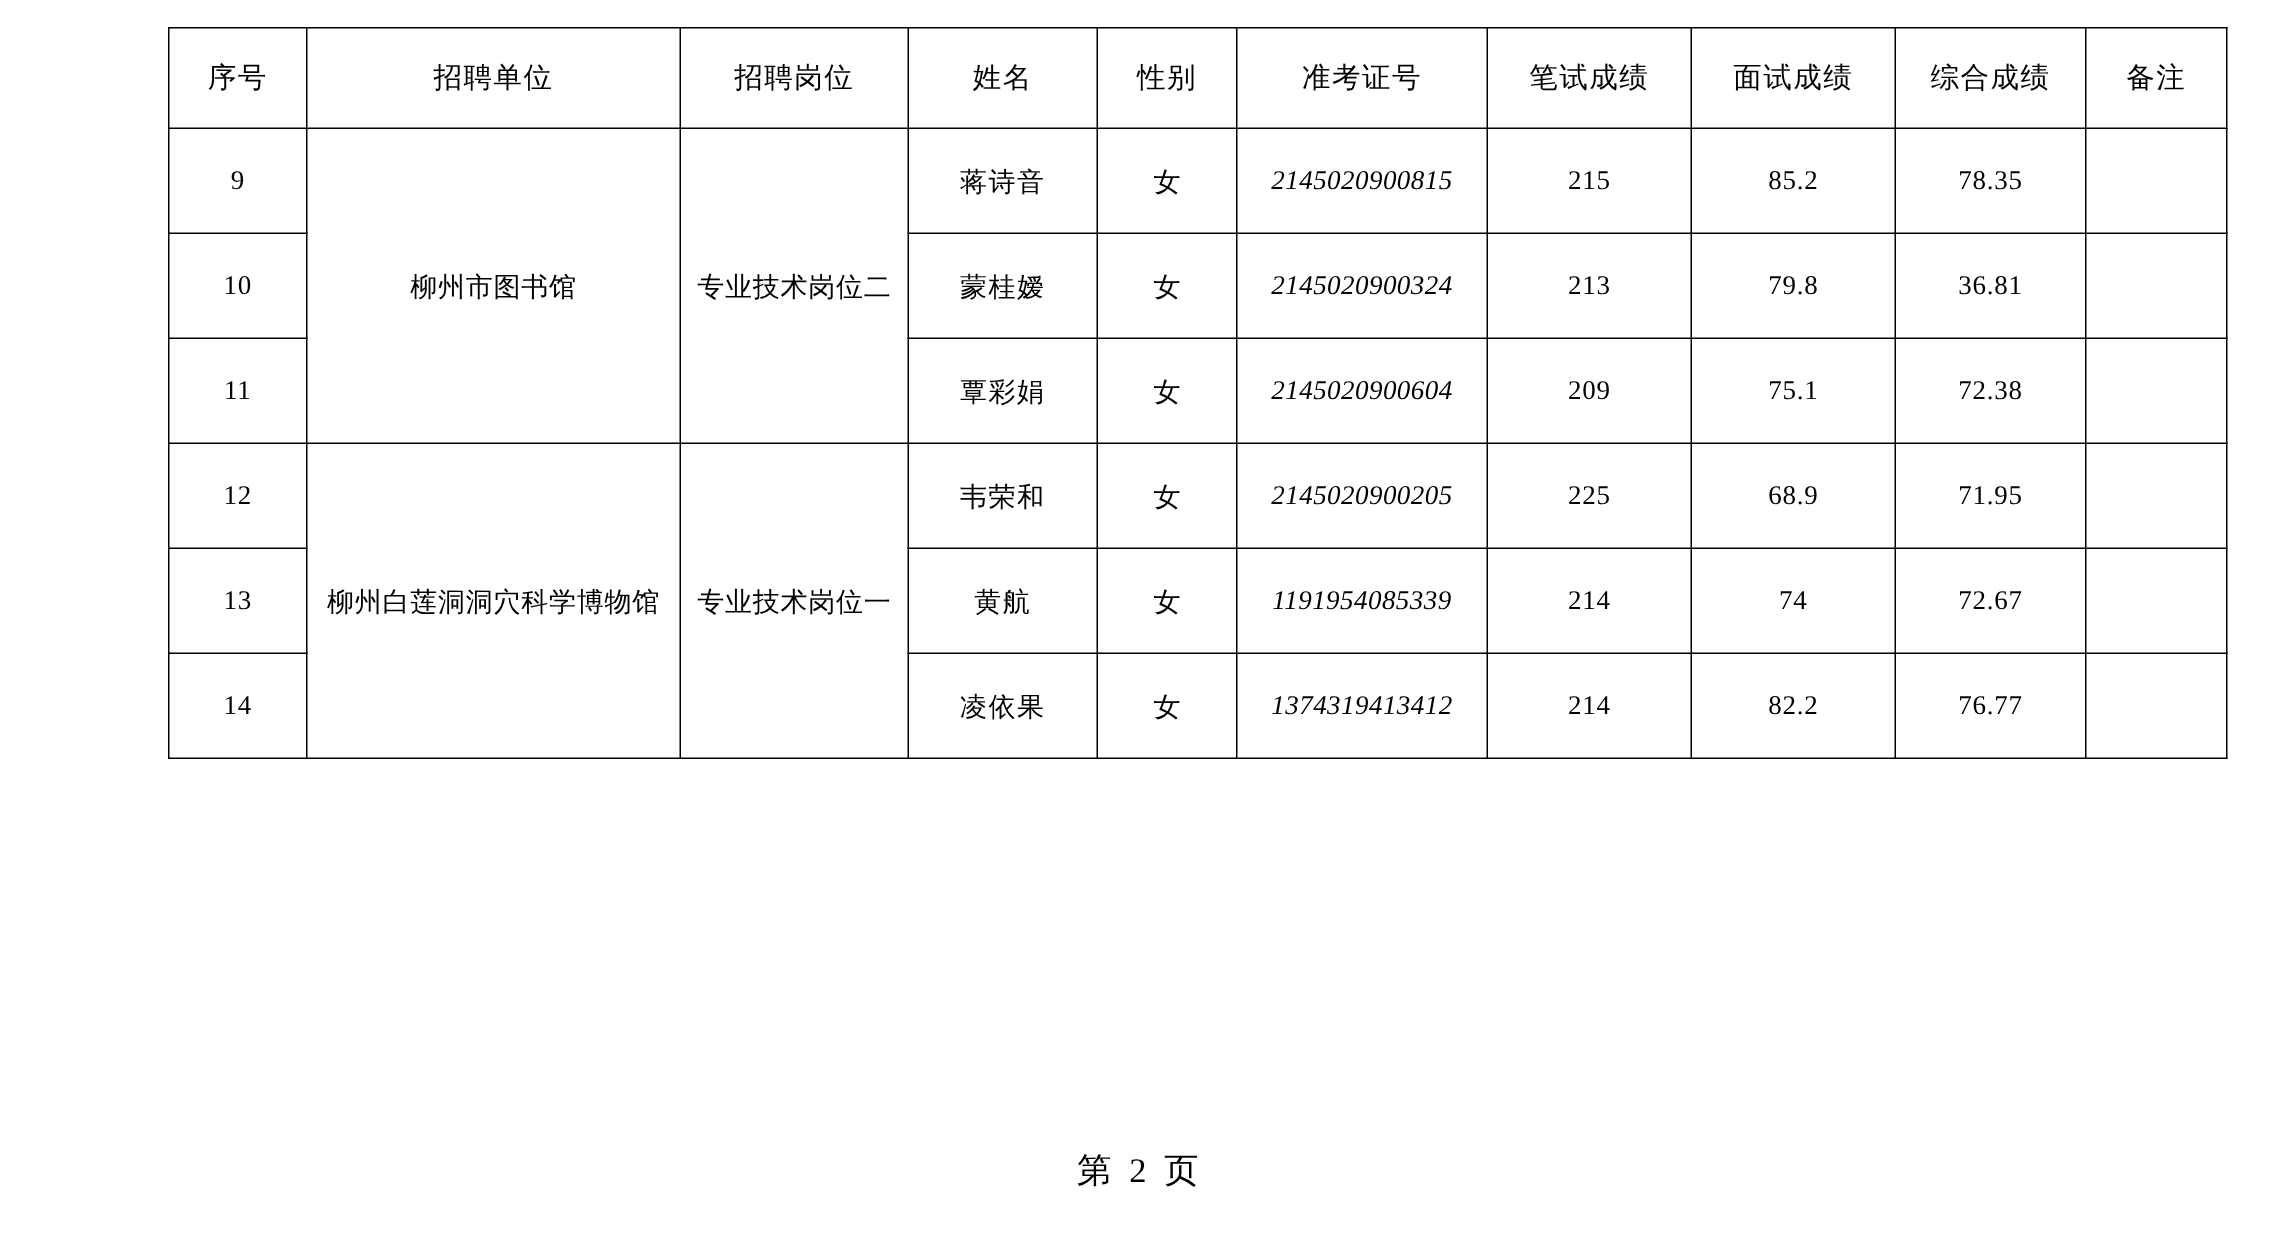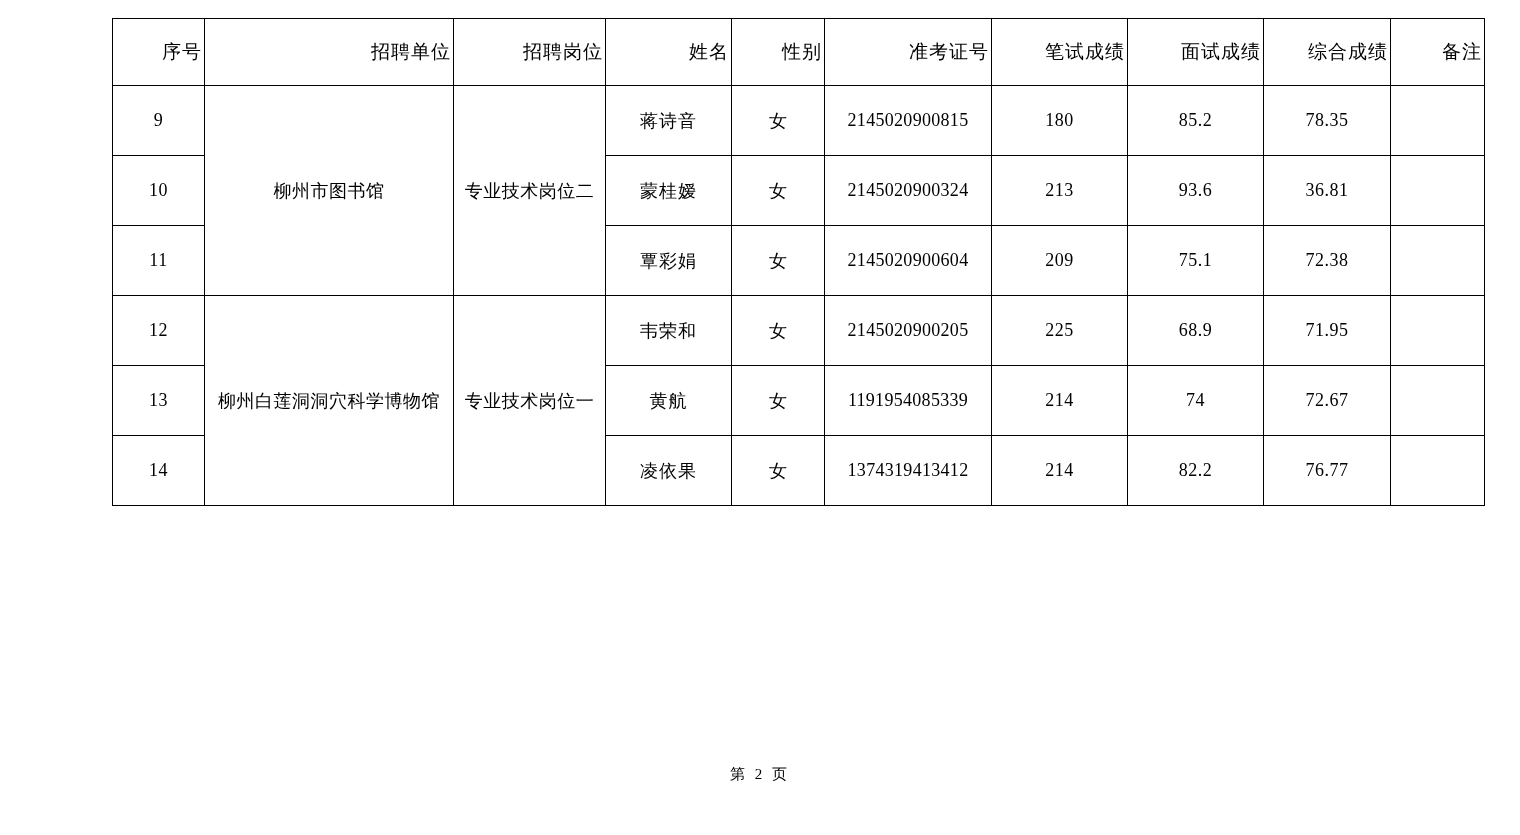--- a/index.html
+++ b/index.html
@@ -39,21 +39,20 @@
     vertical-align: middle;
     font-weight: normal;
     padding: 0 2px;
     font-family: "Liberation Serif", "DejaVu Serif", serif;
   }
   
   tr.head td {
     height: 66px;
     font-size: 19px;
     letter-spacing: 1px;
-    text-align: right;
   }
   
   tr.body-row td {
     height: 69px;
     font-size: 18px;
   }
   td.num {
     font-size: 18px;
     font-family: "Liberation Serif", "DejaVu Serif", serif;
     letter-spacing: 0.5px;
@@ -69,20 +68,21 @@
   td.name {
     font-size: 18px;
     letter-spacing: 1px;
   }
   td.gender {
     font-size: 18px;
   }
   td.ticket {
     font-size: 17px;
     letter-spacing: 0.3px;
+    font-style: italic;
   }
   td.score {
     font-size: 18px;
     letter-spacing: 0.5px;
   }
   td.remark {
     font-size: 17px;
   }
   
   col.c-seq     { width: 92px; }
@@ -95,21 +95,21 @@
   col.c-interview { width: 136px; }
   col.c-total   { width: 127px; }
   col.c-remark  { width: 94px; }
 
   .footer {
     position: absolute;
     left: 0;
     top: 765px;
     width: 1520px;
     text-align: center;
-    font-size: 15px;
+    font-size: 23px;
     letter-spacing: 3px;
     font-family: "Liberation Serif", "DejaVu Serif", serif;
   }
 </style>
 </head>
 <body>
 
 <div class="page">
 
   <div class="table-wrap">
@@ -140,33 +140,33 @@
           <td>备注</td>
         </tr>
 
         <tr class="body-row">
           <td class="num">9</td>
           <td class="unit" rowspan="3">柳州市图书馆</td>
           <td class="post" rowspan="3">专业技术岗位二</td>
           <td class="name">蒋诗音</td>
           <td class="gender">女</td>
           <td class="ticket">2145020900815</td>
-          <td class="score">180</td>
+          <td class="score">215</td>
           <td class="score">85.2</td>
           <td class="score">78.35</td>
           <td class="remark"></td>
         </tr>
 
         <tr class="body-row">
           <td class="num">10</td>
           <td class="name">蒙桂嫒</td>
           <td class="gender">女</td>
           <td class="ticket">2145020900324</td>
           <td class="score">213</td>
-          <td class="score">93.6</td>
+          <td class="score">79.8</td>
           <td class="score">36.81</td>
           <td class="remark"></td>
         </tr>
 
         <tr class="body-row">
           <td class="num">11</td>
           <td class="name">覃彩娟</td>
           <td class="gender">女</td>
           <td class="ticket">2145020900604</td>
           <td class="score">209</td>

